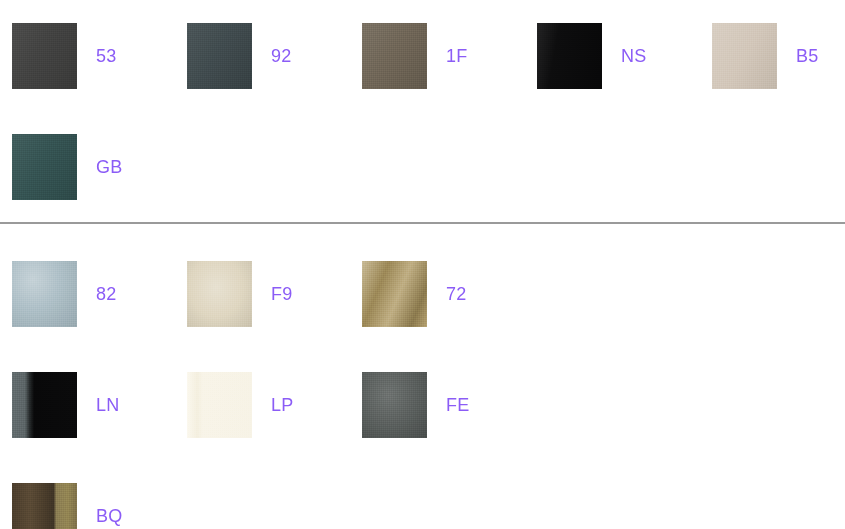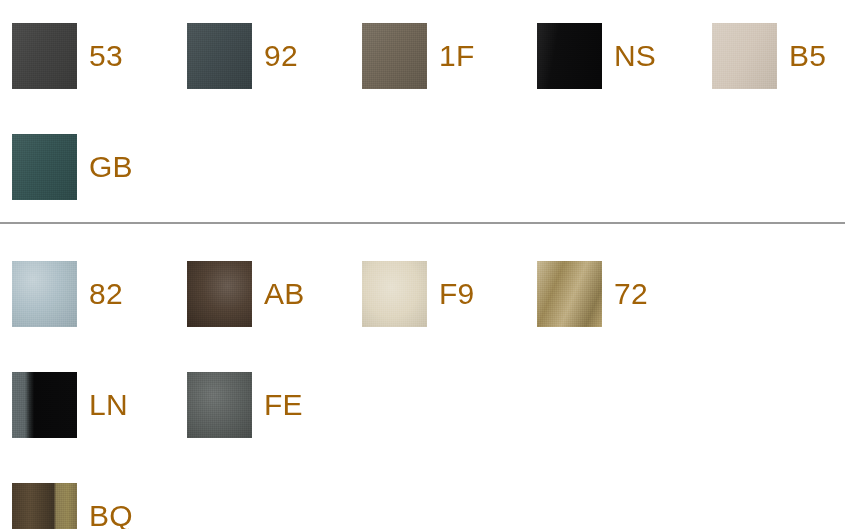--- a/index.html
+++ b/index.html
@@ -64,24 +64,24 @@
     opacity: 0.85;
   }
 
   .swatch-chip .sheen {
     position: absolute;
     inset: 0;
     pointer-events: none;
   }
 
   .swatch-label {
-    font-size: 30px;
+    font-size: 18px;
     line-height: 1;
-    color: #a16207;
-    margin-left: 12px;
+    color: #8b5cf6;
+    margin-left: 19px;
     white-space: nowrap;
     letter-spacing: 0.2px;
   }
 
   .section-divider {
     width: 845px;
     height: 0;
     border-top: 2px solid #9a9a9a;
     margin: 0;
   }
@@ -139,46 +139,46 @@
     <div class="spacer-row"></div>
     <div class="swatch-section">
       <div class="swatch-row">
         <div class="swatch-cell">
           <div class="swatch-chip" style="background-color: rgb(168, 187, 195);">
             <div class="sheen" style="background: radial-gradient(at 32% 28%, rgba(255, 255, 255, 0.34) 0%, rgba(255, 255, 255, 0.06) 46%, rgba(0, 0, 0, 0.1) 100%);"></div>
           </div>
           <div class="swatch-label">82</div>
         </div>
         <div class="swatch-cell">
-          <div class="swatch-chip" style="background-color: rgb(74, 58, 45);">
-            <div class="sheen" style="background: radial-gradient(at 62% 38%, rgba(255, 255, 255, 0.17) 0%, rgba(255, 255, 255, 0.03) 44%, rgba(0, 0, 0, 0.26) 100%);"></div>
-          </div>
-          <div class="swatch-label">AB</div>
-        </div>
-        <div class="swatch-cell">
           <div class="swatch-chip" style="background-color: rgb(221, 212, 189);">
             <div class="sheen" style="background: radial-gradient(at 45% 40%, rgba(255, 255, 255, 0.3) 0%, rgba(255, 255, 255, 0.06) 52%, rgba(0, 0, 0, 0.09) 100%);"></div>
           </div>
           <div class="swatch-label">F9</div>
         </div>
         <div class="swatch-cell">
           <div class="swatch-chip" style="background-color: rgb(173, 151, 96);">
             <div class="sheen" style="background: linear-gradient(112deg, rgba(255, 255, 255, 0.34) 0%, rgba(0, 0, 0, 0.1) 30%, rgba(255, 255, 255, 0.22) 55%, rgba(0, 0, 0, 0.2) 82%, rgba(255, 255, 255, 0.1) 100%);"></div>
           </div>
           <div class="swatch-label">72</div>
         </div>
       </div>
       <div class="swatch-row">
         <div class="swatch-cell">
           <div class="swatch-chip" style="background-color: rgb(8, 8, 9);">
             <div class="sheen" style="background: linear-gradient(90deg, rgb(99, 108, 110) 0%, rgb(92, 101, 103) 20%, rgb(38, 42, 43) 27%, rgb(8, 8, 9) 34%, rgb(10, 10, 11) 100%);"></div>
           </div>
           <div class="swatch-label">LN</div>
         </div>
         <div class="swatch-cell">
+          <div class="swatch-chip" style="background-color: rgb(247, 243, 230);">
+            <div class="sheen" style="background: linear-gradient(90deg, rgb(251, 248, 238) 0%, rgb(244, 239, 223) 16%, rgb(248, 244, 232) 24%, rgb(247, 243, 230) 100%);"></div>
+          </div>
+          <div class="swatch-label">LP</div>
+        </div>
+        <div class="swatch-cell">
           <div class="swatch-chip" style="background-color: rgb(86, 91, 89);">
             <div class="sheen" style="background: radial-gradient(at 40% 35%, rgba(255, 255, 255, 0.14) 0%, rgba(255, 255, 255, 0.03) 48%, rgba(0, 0, 0, 0.16) 100%);"></div>
           </div>
           <div class="swatch-label">FE</div>
         </div>
       </div>
       <div class="swatch-row">
         <div class="swatch-cell">
           <div class="swatch-chip" style="background-color: rgb(80, 65, 47);">
             <div class="sheen" style="background: linear-gradient(90deg, rgb(75, 61, 44) 0%, rgb(90, 74, 53) 28%, rgb(72, 59, 42) 52%, rgb(63, 52, 38) 64%, rgb(139, 125, 83) 68%, rgb(147, 133, 83) 86%, rgb(125, 112, 73) 100%);"></div>

